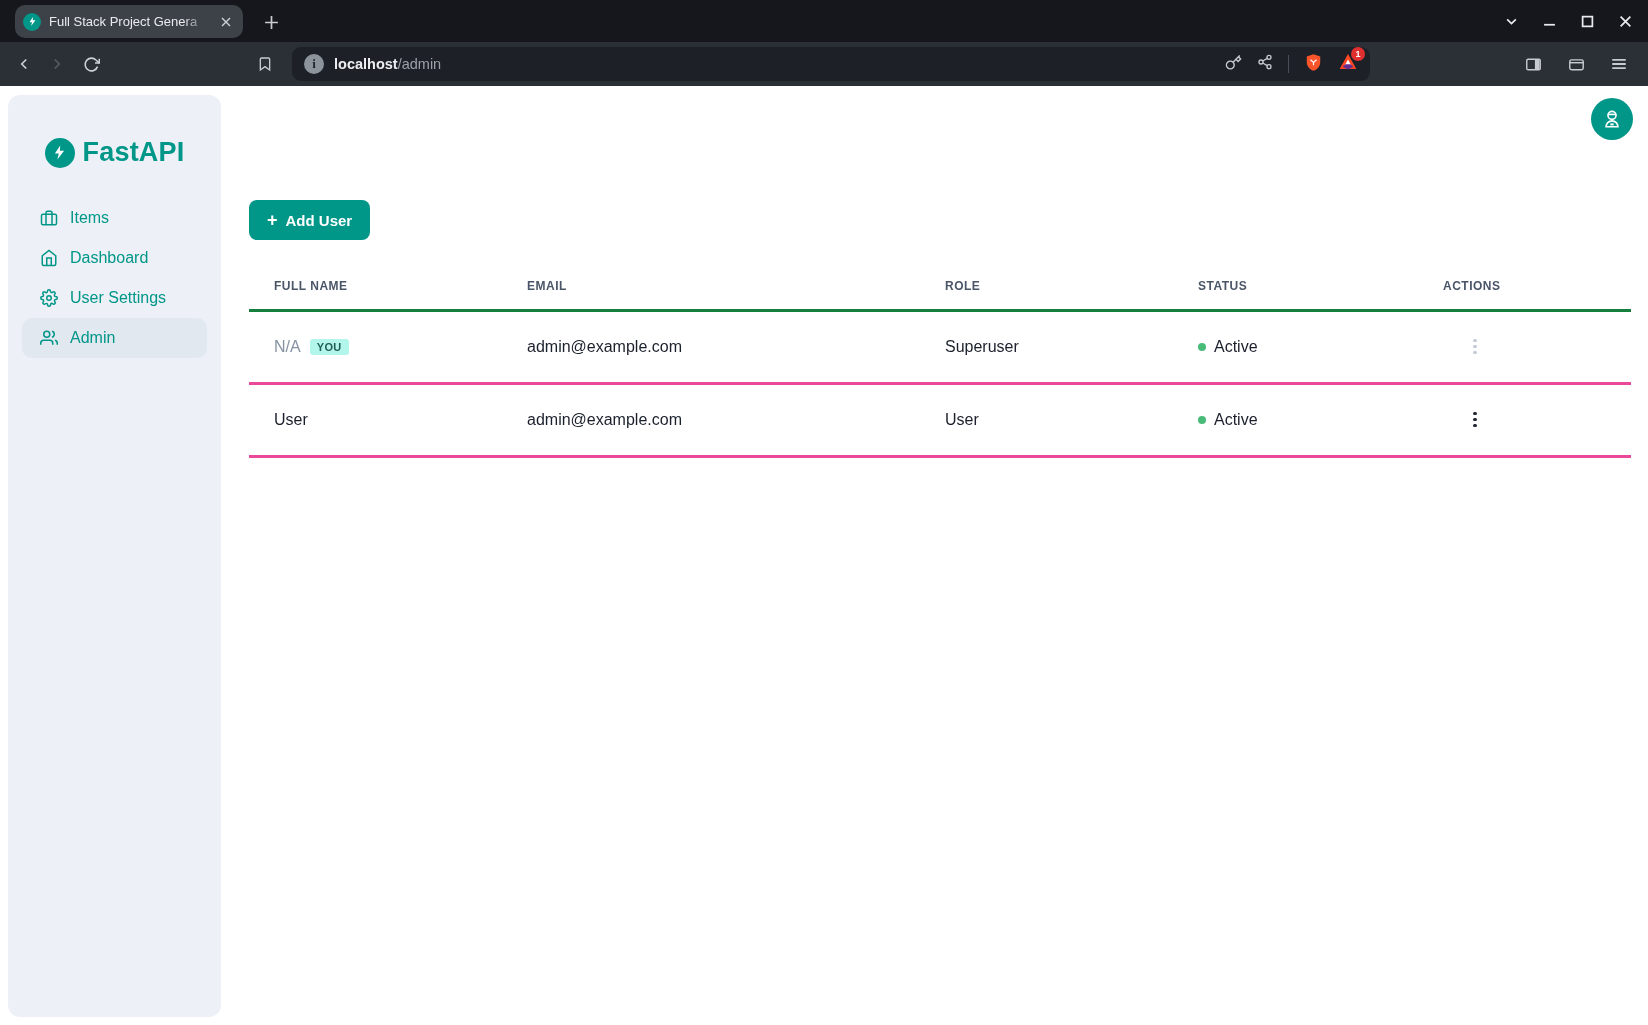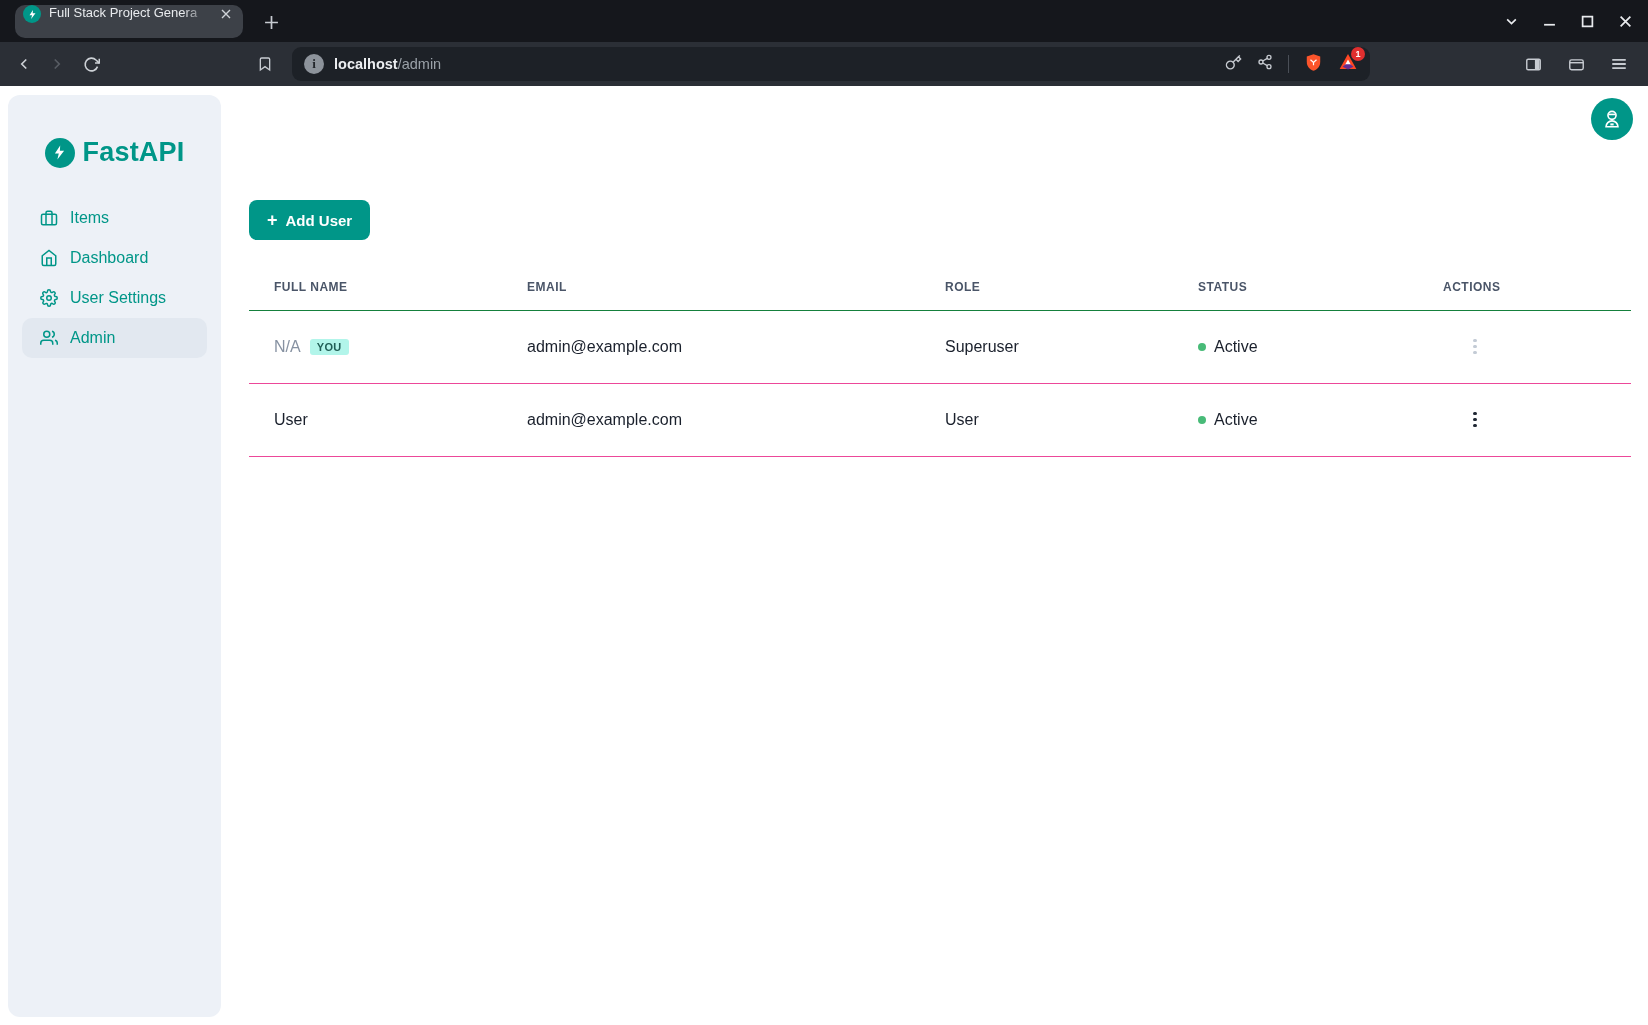--- a/index.html
+++ b/index.html
@@ -2,21 +2,21 @@
 <html><head>
 <meta charset="utf-8">
 <style>
   * { margin:0; padding:0; box-sizing:border-box; }
   html,body { width:1648px; height:1025px; overflow:hidden; background:#fff;
               font-family:"Liberation Sans", sans-serif; }
 
   
   .tabbar { position:relative; height:42px; background:#15171c; }
   .tab { position:absolute; left:15px; top:5px; width:228px; height:33px;
-         background:#3d4148; border-radius:10px; display:flex; 
+         background:#3d4148; border-radius:10px; display:flex; align-items:center;
          padding:0 8px; gap:8px; cursor:default; }
   .favicon { width:18px; height:18px; border-radius:50%; background:#009688;
              display:flex; align-items:center; justify-content:center; flex:none; }
   .tab-title { flex:1; font-size:13px; color:#e9ebee; white-space:nowrap;
                overflow:hidden; position:relative; }
   .tab-title::after { content:""; position:absolute; right:0; top:0; bottom:0; width:26px;
                       background:linear-gradient(to right, rgba(61,65,72,0), #3d4148); }
   .tab-close { flex:none; width:18px; height:18px; display:flex; align-items:center;
                justify-content:center; border-radius:4px; }
   .newtab { position:absolute; left:258px; top:9px; width:26px; height:26px;
@@ -76,23 +76,23 @@
   .add-btn { position:absolute; left:249px; top:114px; height:40px; padding:0 18px;
              background:#009688; color:#fff; border:none; border-radius:8px;
              font-size:15px; font-weight:700; display:flex; align-items:center; gap:8px;
              font-family:"Liberation Sans", sans-serif; cursor:pointer; }
   .add-btn .plus { font-size:18px; font-weight:700; line-height:1; }
 
   .users-table { position:absolute; left:249px; top:178px; width:1382px;
                  border-collapse:collapse; table-layout:fixed; }
   .users-table th { height:46px; text-align:left; font-size:12px; font-weight:700;
                     color:#4a5568; letter-spacing:.5px; padding-left:25px;
-                    border-bottom:1px solid #15803d; }
+                    border-bottom:3px solid #15803d; }
   .users-table td { height:73px; font-size:16px; color:#1a202c; padding-left:25px;
-                    border-bottom:1px solid #ec4899; }
+                    border-bottom:3px solid #ec4899; }
   .col-0 { width:253px; } .col-1 { width:418px; } .col-2 { width:253px; }
   .col-3 { width:245px; } .col-4 { width:213px; }
   .na-text { color:#8792a2; }
   .you-badge { display:inline-block; margin-left:9px; background:#b2f5ea; color:#215e56;
                font-size:11px; font-weight:700; letter-spacing:.4px; padding:2px 7px;
                border-radius:3px; vertical-align:1px; }
   .status-cell { display:flex; align-items:center; gap:8px; }
   .status-dot { width:8px; height:8px; border-radius:50%; flex:none; }
   .kebab-btn { margin-left:19px; width:26px; height:30px; border:none; background:none;
                display:flex; flex-direction:column; align-items:center; justify-content:center;

